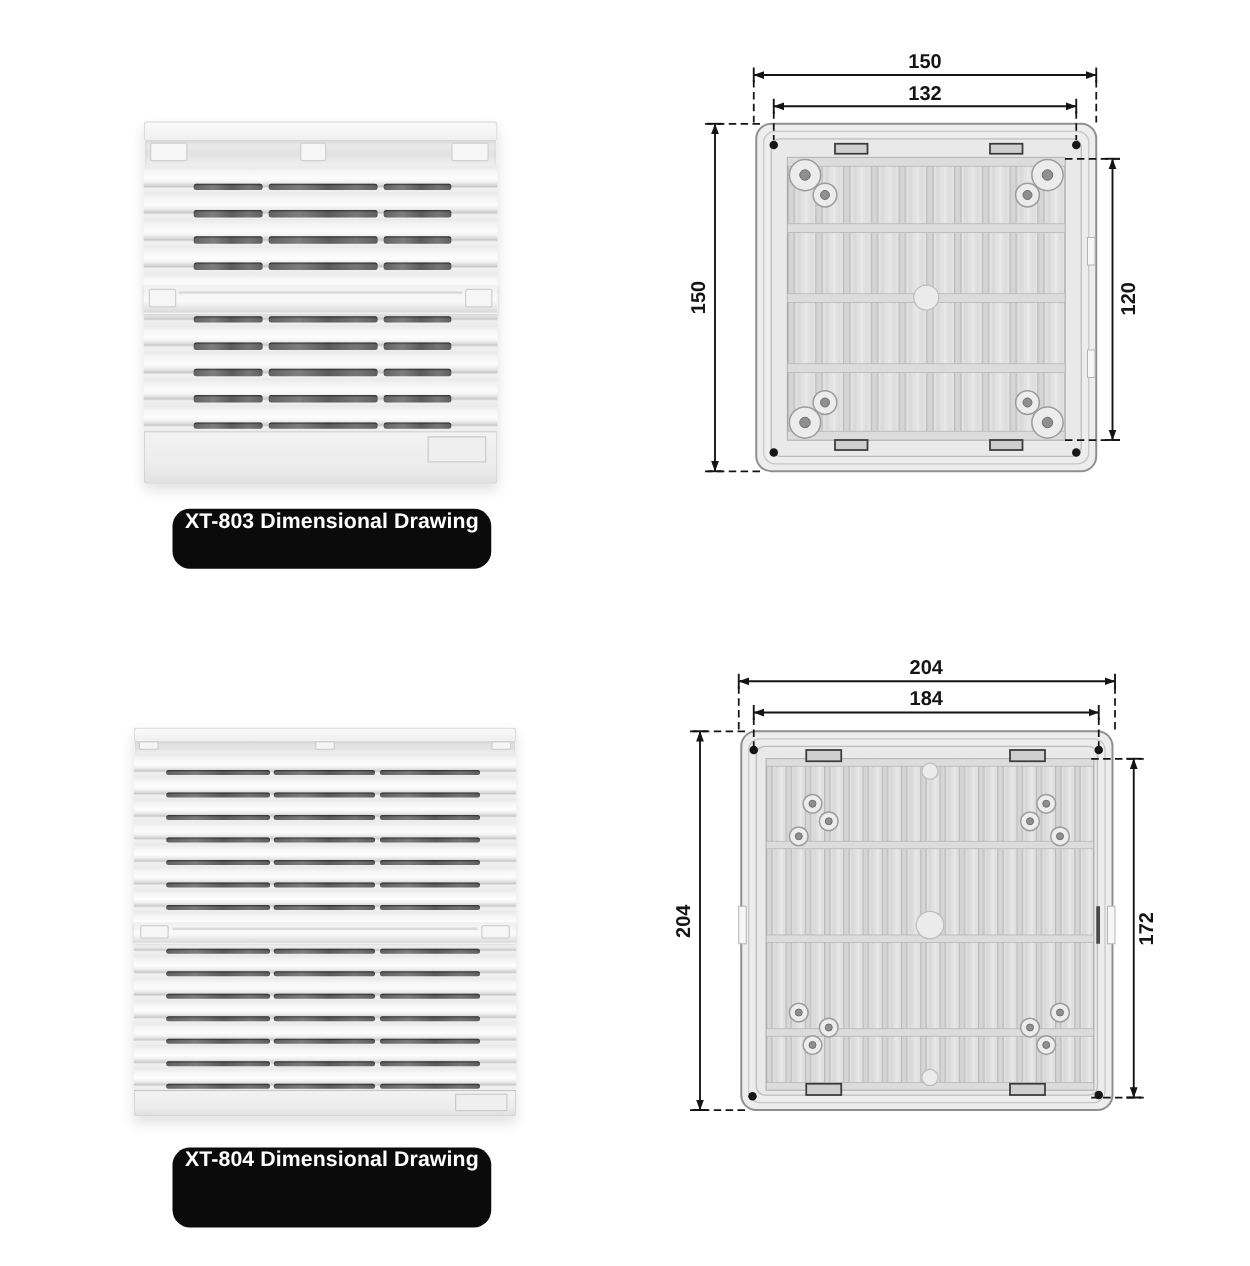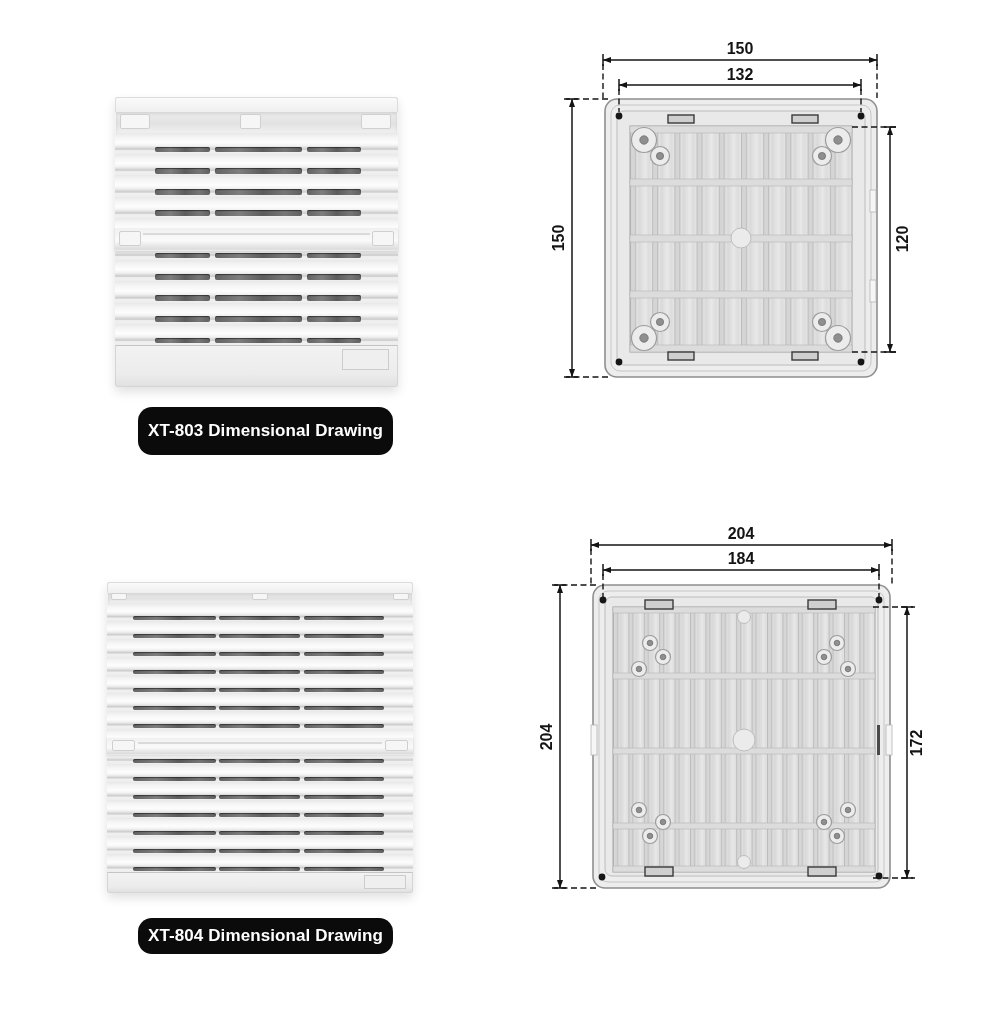--- a/index.html
+++ b/index.html
@@ -60,24 +60,24 @@
     background:linear-gradient(180deg,#f2f2f2,#ececec 70%,#e1e1e1);
     border:1px solid #d5d5d5;border-top:1px solid #c4c4c4;border-radius:0 0 3px 3px;box-sizing:border-box;}
   .g803 .base{height:42px;}
   .g804 .base{height:21px;}
   .base i{position:absolute;border:1px solid #cccccc;background:#efefef;}
   .g803 .base i{right:3%;top:8%;width:16%;height:46%;}
   .g804 .base i{right:2%;top:12%;width:13%;height:60%;}
 
   
   .badge{position:absolute;background:#0b0b0b;color:#ffffff;border-radius:14px;
-    display:flex;align-items:center;justify-content:center;
+    display:flex;align-items:flex-start;justify-content:center;
     font-size:17px;font-weight:bold;letter-spacing:0.1px;}
   .b803{left:138px;top:407px;width:255px;height:48px;}
-  .b804{left:138px;top:918px;width:255px;height:36px;}
+  .b804{left:138px;top:918px;width:255px;height:64px;}
 
   
   svg{position:absolute;overflow:visible;}
   .d803{left:550px;top:30px;}
   .d804{left:525px;top:505px;}
   svg text{font-family:"Liberation Sans",sans-serif;font-weight:700;font-size:16px;fill:#141414;}
   .dimline{stroke:#141414;stroke-width:1.5;fill:none;}
   .dash{stroke:#141414;stroke-width:1.4;fill:none;stroke-dasharray:6 3.5;}
   .tick{stroke:#141414;stroke-width:1.5;}
   .bodyrect{fill:#ededed;stroke:#8f8f8f;stroke-width:1.6;}

